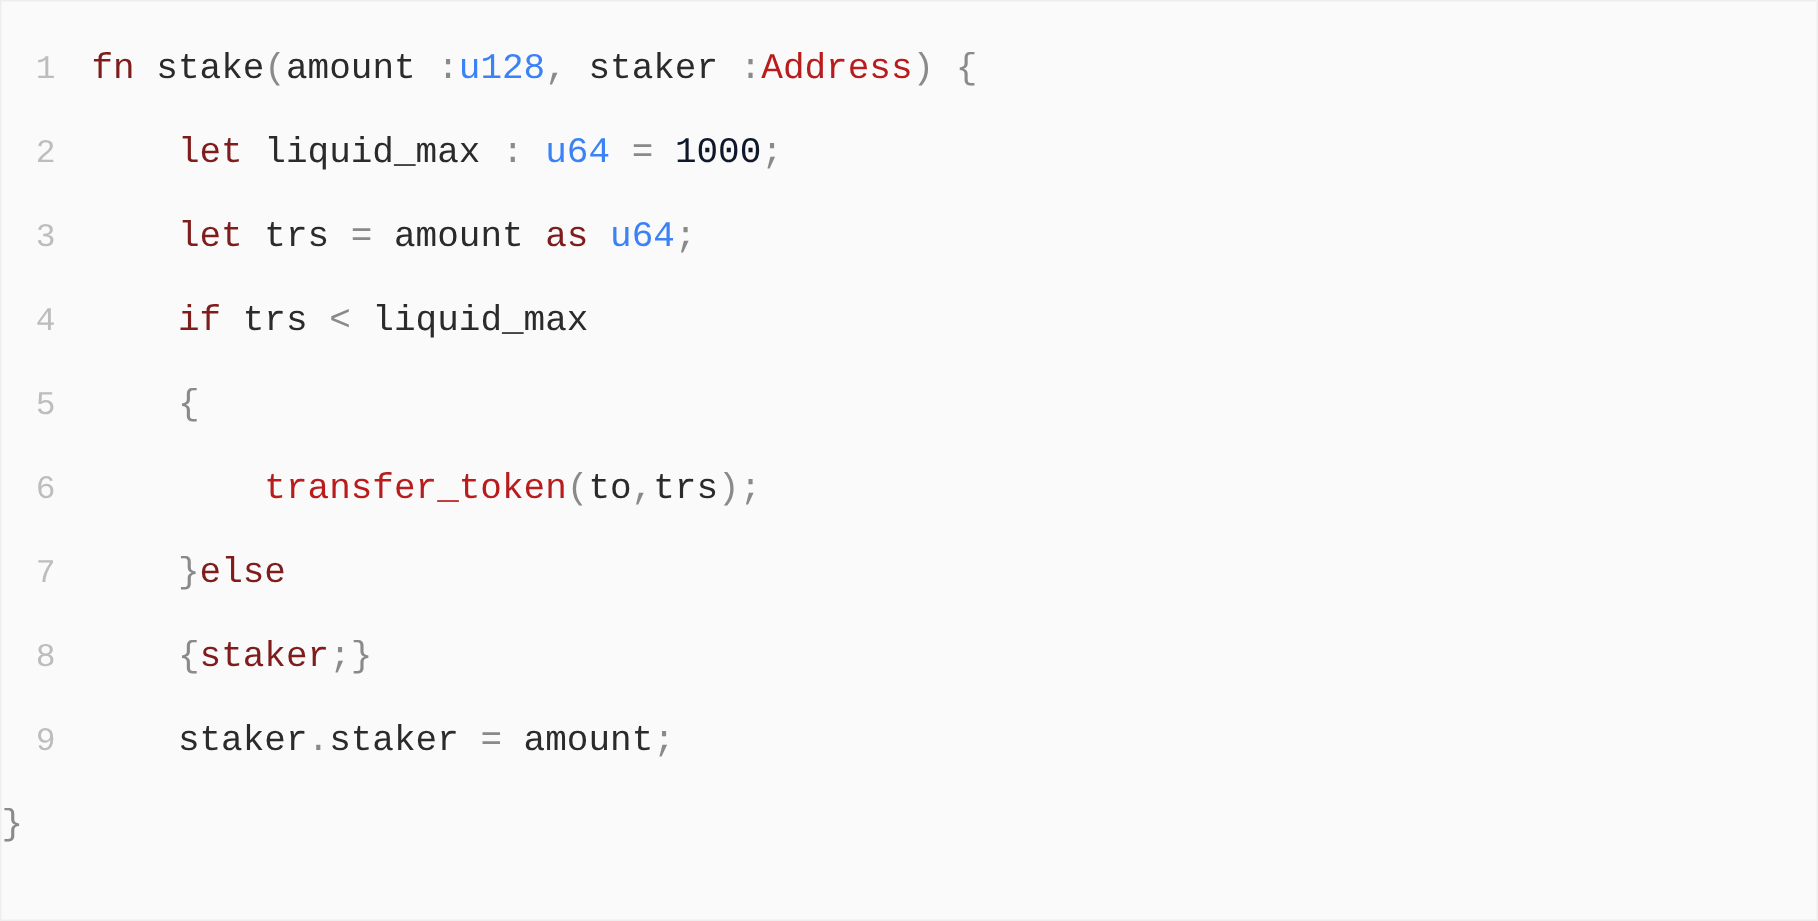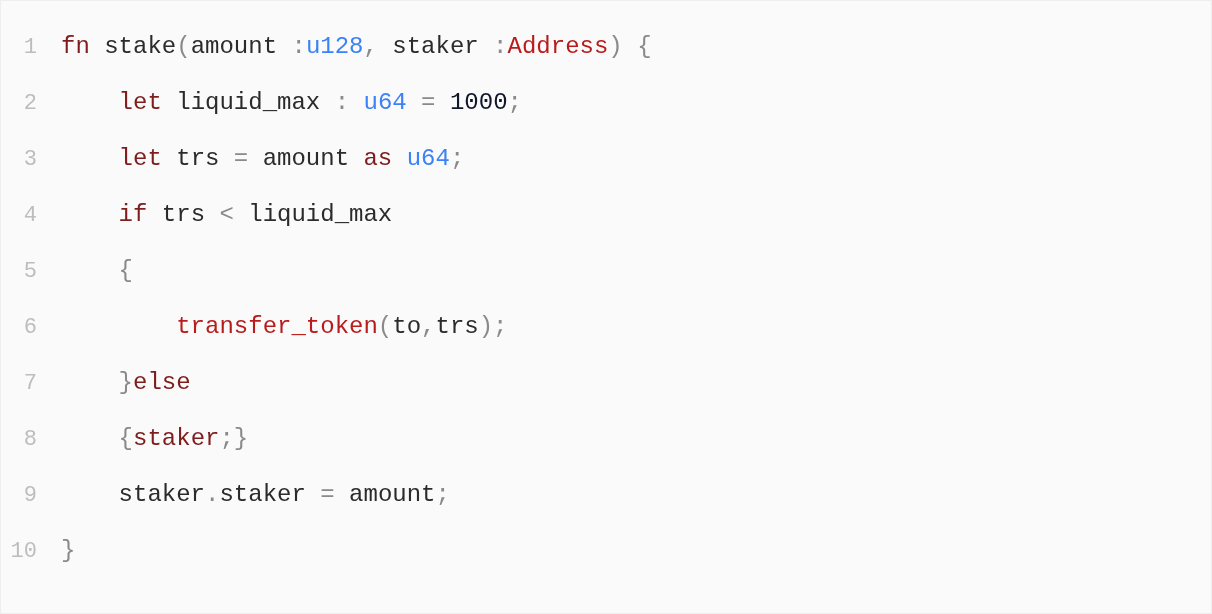--- a/index.html
+++ b/index.html
@@ -54,14 +54,14 @@
 <div class="code-block" id="code-block">
     <div class="line"><span class="gutter">1</span><span class="code"><span></span><span class="tok-kw">fn</span><span class="tok-ident"> </span><span class="tok-ident">stake</span><span class="tok-punc">(</span><span class="tok-ident">amount </span><span class="tok-punc">:</span><span class="tok-type">u128</span><span class="tok-punc">,</span><span class="tok-ident"> staker </span><span class="tok-punc">:</span><span class="tok-class">Address</span><span class="tok-punc">)</span><span class="tok-ident"> </span><span class="tok-punc">{</span></span></div>
     <div class="line"><span class="gutter">2</span><span class="code"><span>    </span><span class="tok-kw">let</span><span class="tok-ident"> </span><span class="tok-ident">liquid_max </span><span class="tok-punc">:</span><span class="tok-ident"> </span><span class="tok-type">u64</span><span class="tok-ident"> </span><span class="tok-op">=</span><span class="tok-ident"> </span><span class="tok-num">1000</span><span class="tok-punc">;</span></span></div>
     <div class="line"><span class="gutter">3</span><span class="code"><span>    </span><span class="tok-kw">let</span><span class="tok-ident"> </span><span class="tok-ident">trs </span><span class="tok-op">=</span><span class="tok-ident"> amount </span><span class="tok-kw">as</span><span class="tok-ident"> </span><span class="tok-type">u64</span><span class="tok-punc">;</span></span></div>
     <div class="line"><span class="gutter">4</span><span class="code"><span>    </span><span class="tok-kw">if</span><span class="tok-ident"> </span><span class="tok-ident">trs </span><span class="tok-op">&lt;</span><span class="tok-ident"> liquid_max</span></span></div>
     <div class="line"><span class="gutter">5</span><span class="code"><span>    </span><span class="tok-punc">{</span></span></div>
     <div class="line"><span class="gutter">6</span><span class="code"><span>        </span><span class="tok-class">transfer_token</span><span class="tok-punc">(</span><span class="tok-ident">to</span><span class="tok-punc">,</span><span class="tok-ident">trs</span><span class="tok-punc">)</span><span class="tok-punc">;</span></span></div>
     <div class="line"><span class="gutter">7</span><span class="code"><span>    </span><span class="tok-punc">}</span><span class="tok-kw">else</span></span></div>
     <div class="line"><span class="gutter">8</span><span class="code"><span>    </span><span class="tok-punc">{</span><span class="tok-kw">staker</span><span class="tok-punc">;</span><span class="tok-punc">}</span></span></div>
     <div class="line"><span class="gutter">9</span><span class="code"><span>    </span><span class="tok-ident">staker</span><span class="tok-op">.</span><span class="tok-ident">staker </span><span class="tok-op">=</span><span class="tok-ident"> amount</span><span class="tok-punc">;</span></span></div>
-    <div class="line"><span class="gutter">10</span><span class="code"><span></span><span class="tok-punc">}</span></span></div>
+    <div class="line"><span class="code"><span></span><span class="tok-punc">}</span></span></div>
   </div>
 
 </body></html>

